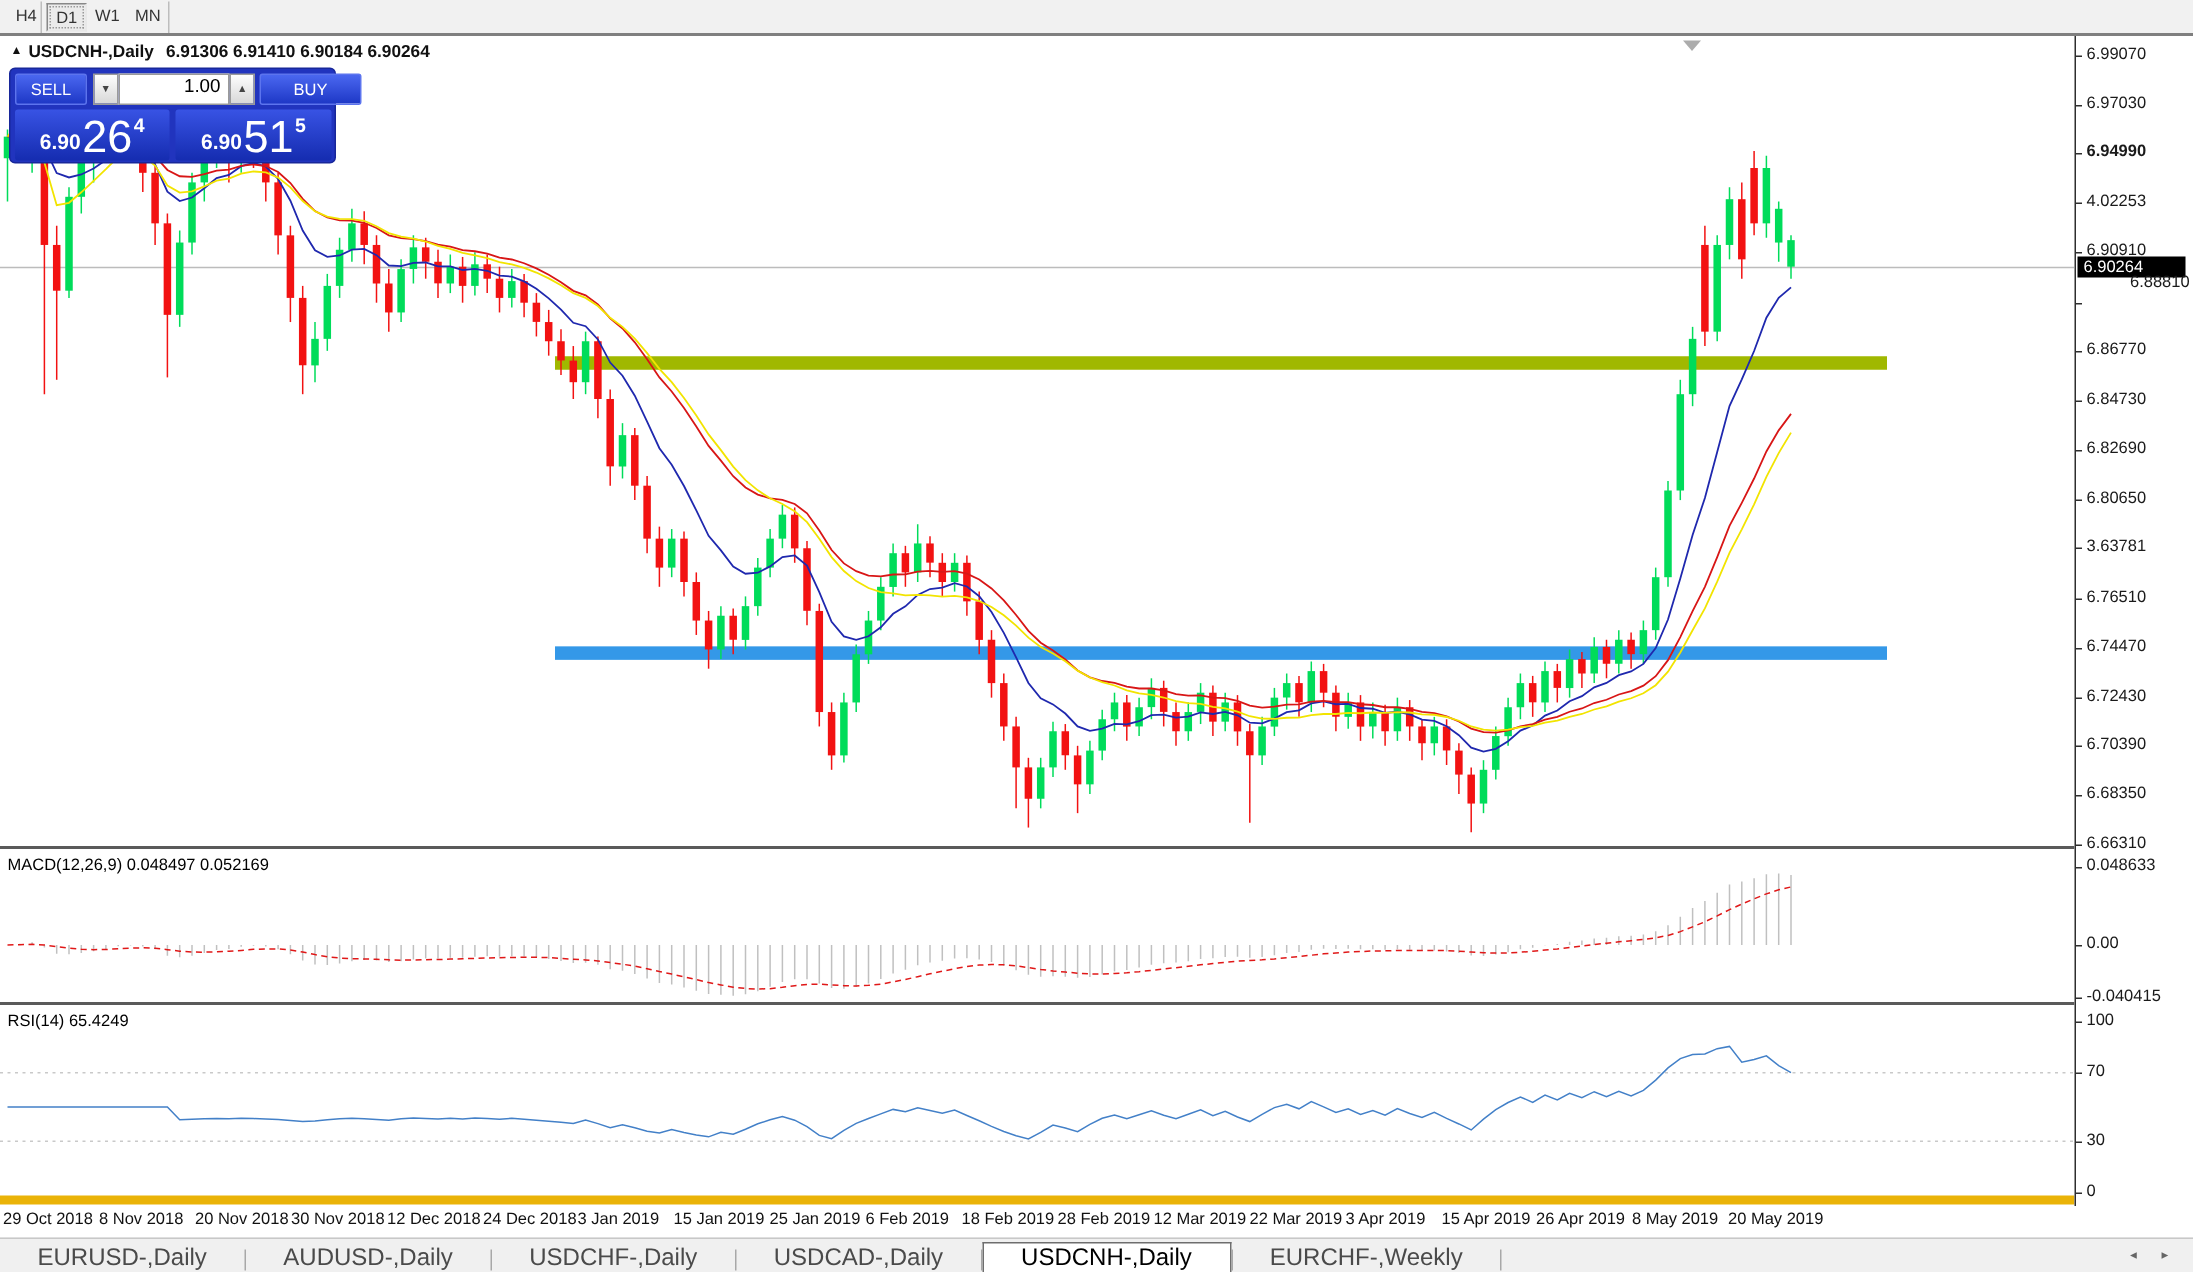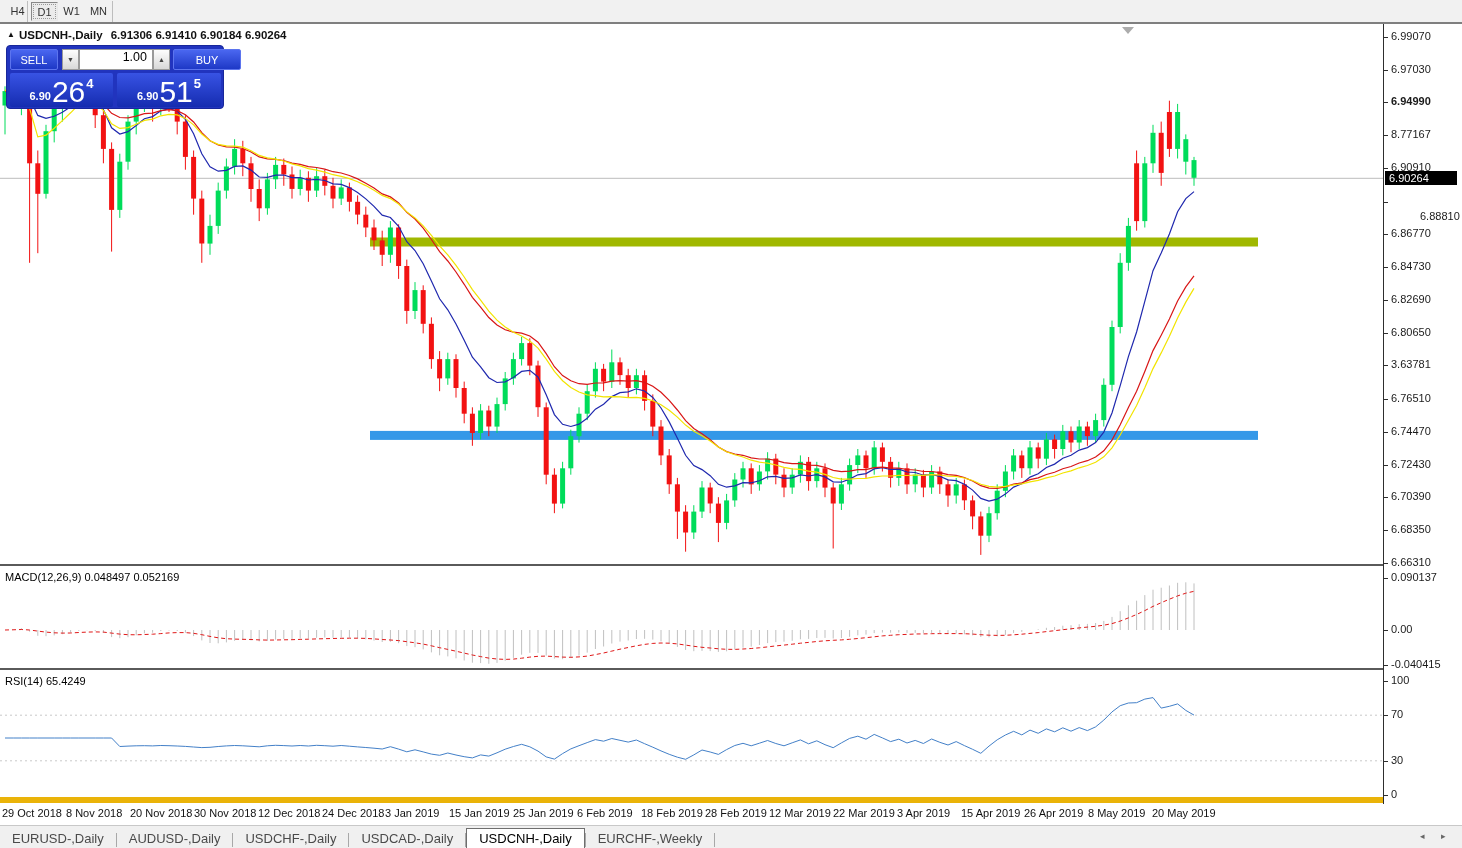--- a/index.html
+++ b/index.html
@@ -36,38 +36,38 @@
   #vol-down{position:absolute;left:55px;top:3px;width:17px;height:21px;background:linear-gradient(#FDFDFD,#D8D8D8);
     border:1px solid #9A9A9A;font-size:7px;color:#444;text-align:center;line-height:20px;}
   #vol-field{position:absolute;left:72px;top:3px;width:74px;height:21px;background:#fff;border:1px solid #9A9A9A;
     font-size:12.5px;color:#000;text-align:right;padding:0 5px 0 0;font-family:"Liberation Sans",sans-serif;}
   #vol-up{position:absolute;left:146px;top:3px;width:17px;height:21px;background:linear-gradient(#FDFDFD,#D8D8D8);
     border:1px solid #9A9A9A;font-size:7px;color:#444;text-align:center;line-height:20px;}
   .px-box{position:absolute;top:27px;height:34px;background:linear-gradient(#3853E4,#152CB0);
     border-radius:2px;color:#fff;display:flex;align-items:flex-end;justify-content:center;padding-bottom:2px;}
   #sell-box{left:3px;width:103px;}
   #buy-box{left:110px;width:104px;}
-  .px-small{font-size:11px;font-weight:700;margin:0 1px 3px 0;}
+  .px-small{font-size:14px;font-weight:700;margin:0 1px 3px 0;}
   .px-big{font-size:30px;line-height:26px;}
   .px-sup{font-size:13px;font-weight:700;margin:0 0 14px 1px;}
   
   #right-axis{position:absolute;left:1383px;top:24px;width:79px;height:780px;background:#fff;
     border-left:1px solid #2E2E2E;}
   .ax-label{position:absolute;left:7px;font-size:11px;color:#1A1A1A;white-space:nowrap;}
   .ax-tick{position:absolute;left:0;width:4px;height:1px;background:#2E2E2E;}
   #cur-tag{position:absolute;left:1px;width:72px;height:14px;background:#000;color:#fff;
     font-size:11px;line-height:14px;padding-left:4px;}
   
   #date-axis{position:absolute;left:0;top:804px;width:1383px;height:21px;background:#fff;}
   .date-label{position:absolute;top:3px;font-size:11px;color:#111;white-space:nowrap;}
   
   #tabbar{position:absolute;left:0;top:825px;width:1462px;height:23px;background:#F0F0F0;
     border-top:1px solid #C8C8C8;}
-  .tab{position:relative;display:inline-block;height:20px;line-height:20px;padding:0 12px;
-    font-size:13px;color:#4A4A4A;margin-top:2px;cursor:default;}
+  .tab{position:relative;display:inline-block;height:20px;line-height:20px;padding:0 25px;
+    font-size:16px;color:#4A4A4A;margin-top:2px;cursor:default;}
   .tab.active{background:#fff;border:1px solid #6E6E6E;border-bottom:none;color:#000;height:21px;}
   .tab-sep{display:inline-block;width:1px;height:14px;background:#A8A8A8;vertical-align:middle;margin-top:2px;}
   .tab-nav{position:absolute;top:5px;font-size:9px;color:#666;}
 </style>
 </head>
 <body>
 
 <div id="toolbar">
     <div class="tf-btn" style="left: 4px;">H4</div>
     <div class="tf-btn active" style="left: 31px;">D1</div>
@@ -571,25 +571,25 @@
 
 <div id="right-axis">
   <div id="cur-tag" style="top: 147px;">6.90264</div>
 <div class="ax-tick" style="top: 13px;"></div>
     <div class="ax-label" style="top: 6px;">6.99070</div>
     <div class="ax-tick" style="top: 46px;"></div>
     <div class="ax-label" style="top: 39px;">6.97030</div>
     <div class="ax-tick" style="top: 78px;"></div>
     <div class="ax-label" style="top: 71px; font-weight: bold;">6.94990</div>
     <div class="ax-tick" style="top: 111px;"></div>
-    <div class="ax-label" style="top: 104px;">8.77167</div>
+    <div class="ax-label" style="top: 104px;">4.02253</div>
     <div class="ax-tick" style="top: 144px;"></div>
     <div class="ax-label" style="top: 137px;">6.90910</div>
     <div class="ax-tick" style="top: 178px;"></div>
-    <div class="ax-label" style="top: 186px; padding-left: 29px;">6.88810</div>
+    <div class="ax-label" style="top: 158px; padding-left: 29px;">6.88810</div>
     <div class="ax-tick" style="top: 210px;"></div>
     <div class="ax-label" style="top: 203px;">6.86770</div>
     <div class="ax-tick" style="top: 243px;"></div>
     <div class="ax-label" style="top: 236px;">6.84730</div>
     <div class="ax-tick" style="top: 276px;"></div>
     <div class="ax-label" style="top: 269px;">6.82690</div>
     <div class="ax-tick" style="top: 309px;"></div>
     <div class="ax-label" style="top: 302px;">6.80650</div>
     <div class="ax-tick" style="top: 341px;"></div>
     <div class="ax-label" style="top: 334px;">3.63781</div>
@@ -599,21 +599,21 @@
     <div class="ax-label" style="top: 401px;">6.74470</div>
     <div class="ax-tick" style="top: 441px;"></div>
     <div class="ax-label" style="top: 434px;">6.72430</div>
     <div class="ax-tick" style="top: 473px;"></div>
     <div class="ax-label" style="top: 466px;">6.70390</div>
     <div class="ax-tick" style="top: 506px;"></div>
     <div class="ax-label" style="top: 499px;">6.68350</div>
     <div class="ax-tick" style="top: 539px;"></div>
     <div class="ax-label" style="top: 532px;">6.66310</div>
     <div class="ax-tick" style="top: 554px;"></div>
-    <div class="ax-label" style="top: 547px;">0.090137</div>
+    <div class="ax-label" style="top: 547px;">0.048633</div>
     <div class="ax-tick" style="top: 606px;"></div>
     <div class="ax-label" style="top: 599px;">0.00</div>
     <div class="ax-tick" style="top: 641px;"></div>
     <div class="ax-label" style="top: 634px;">-0.040415</div>
     <div class="ax-tick" style="top: 657px;"></div>
     <div class="ax-label" style="top: 650px;">100</div>
     <div class="ax-tick" style="top: 691px;"></div>
     <div class="ax-label" style="top: 684px;">70</div>
     <div class="ax-tick" style="top: 737px;"></div>
     <div class="ax-label" style="top: 730px;">30</div>

